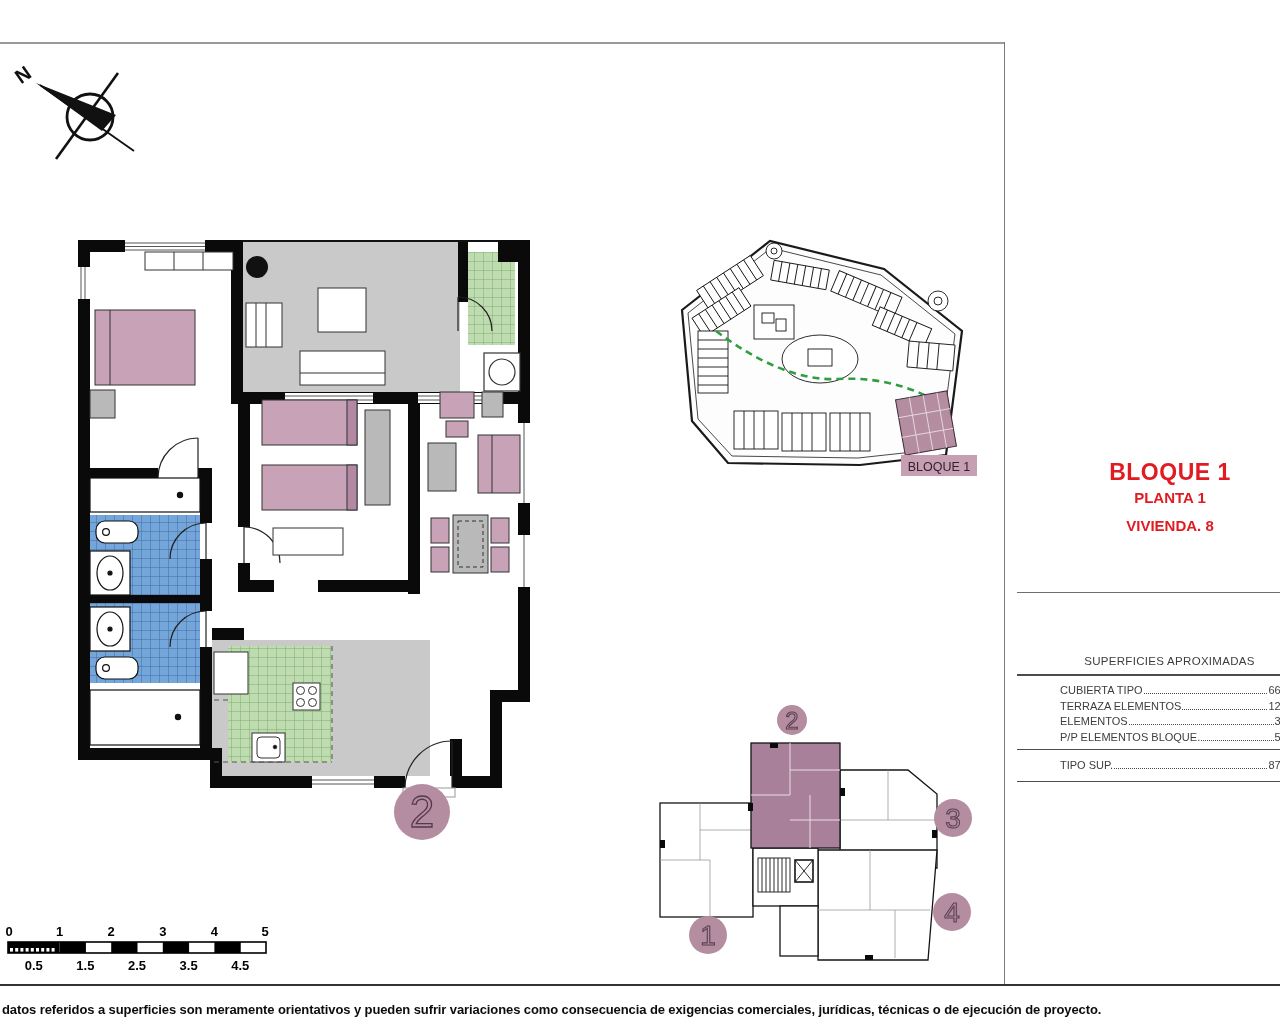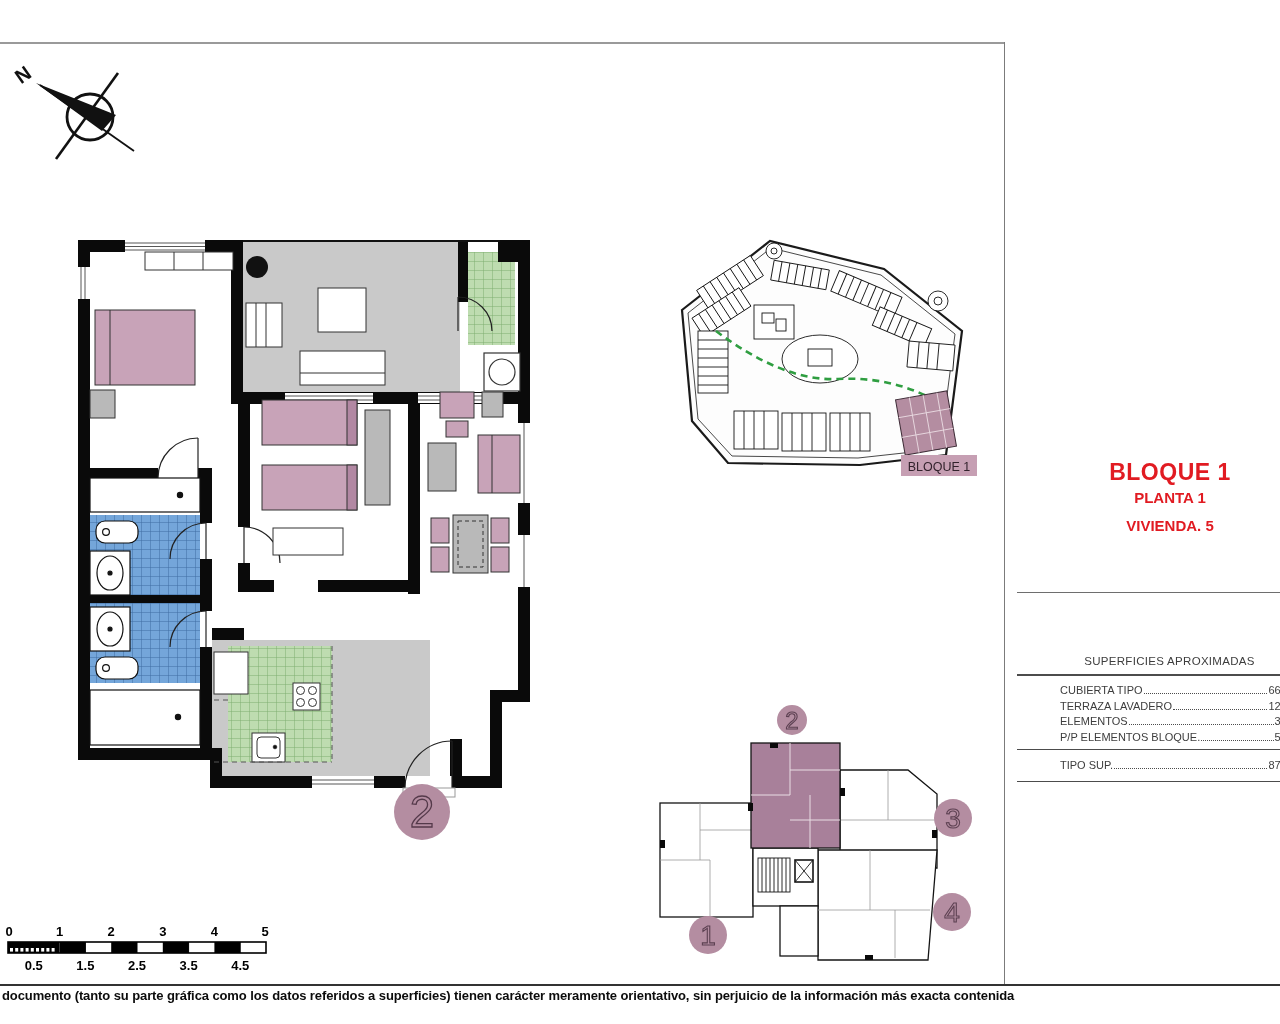--- a/index.html
+++ b/index.html
@@ -450,32 +450,32 @@
       <text x="31.8" y="50">0.5</text>
       <text x="83.4" y="50">1.5</text>
       <text x="135" y="50">2.5</text>
       <text x="186.6" y="50">3.5</text>
       <text x="238.2" y="50">4.5</text>
     </g>
   </svg>
 
   <div class="tblock t-bloque">BLOQUE 1</div>
   <div class="tblock t-planta">PLANTA 1</div>
-  <div class="tblock t-viv">VIVIENDA. 5</div>
+  <div class="tblock t-viv">VIVIENDA. 8</div>
 
   <div class="surfaces">
     <div class="s-title">SUPERFICIES APROXIMADAS</div>
     <div class="s-thick"></div>
     <div class="s-row">
       <span class="s-label">CUBIERTA TIPO</span>
         <span class="s-dots"></span>
         <span class="s-val">66,22</span>
     </div>
     <div class="s-row">
-      <span class="s-label">TERRAZA LAVADERO</span>
+      <span class="s-label">TERRAZA ELEMENTOS</span>
         <span class="s-dots"></span>
         <span class="s-val">12,16</span>
     </div>
     <div class="s-row">
       <span class="s-label">ELEMENTOS</span>
         <span class="s-dots"></span>
         <span class="s-val">3,56</span>
     </div>
     <div class="s-row">
       <span class="s-label">P/P ELEMENTOS BLOQUE.</span>
@@ -484,15 +484,15 @@
     </div>
     <div class="s-thin"></div>
     <div class="s-row s-total">
       <span class="s-label">TIPO SUP.</span>
         <span class="s-dots"></span>
         <span class="s-val">87,86</span>
     </div>
     <div class="s-thin last"></div>
   </div>
 
-  <div class="foot f1">documento (tanto su parte gráfica como los datos referidos a superficies) tienen carácter meramente orientativo, sin perjuicio de la información más exacta contenida</div>
+  <div class="foot f2">datos referidos a superficies son meramente orientativos y pueden sufrir variaciones como consecuencia de exigencias comerciales, jurídicas, técnicas o de ejecución de proyecto.</div>
 
 </div>
 
 </body></html>

